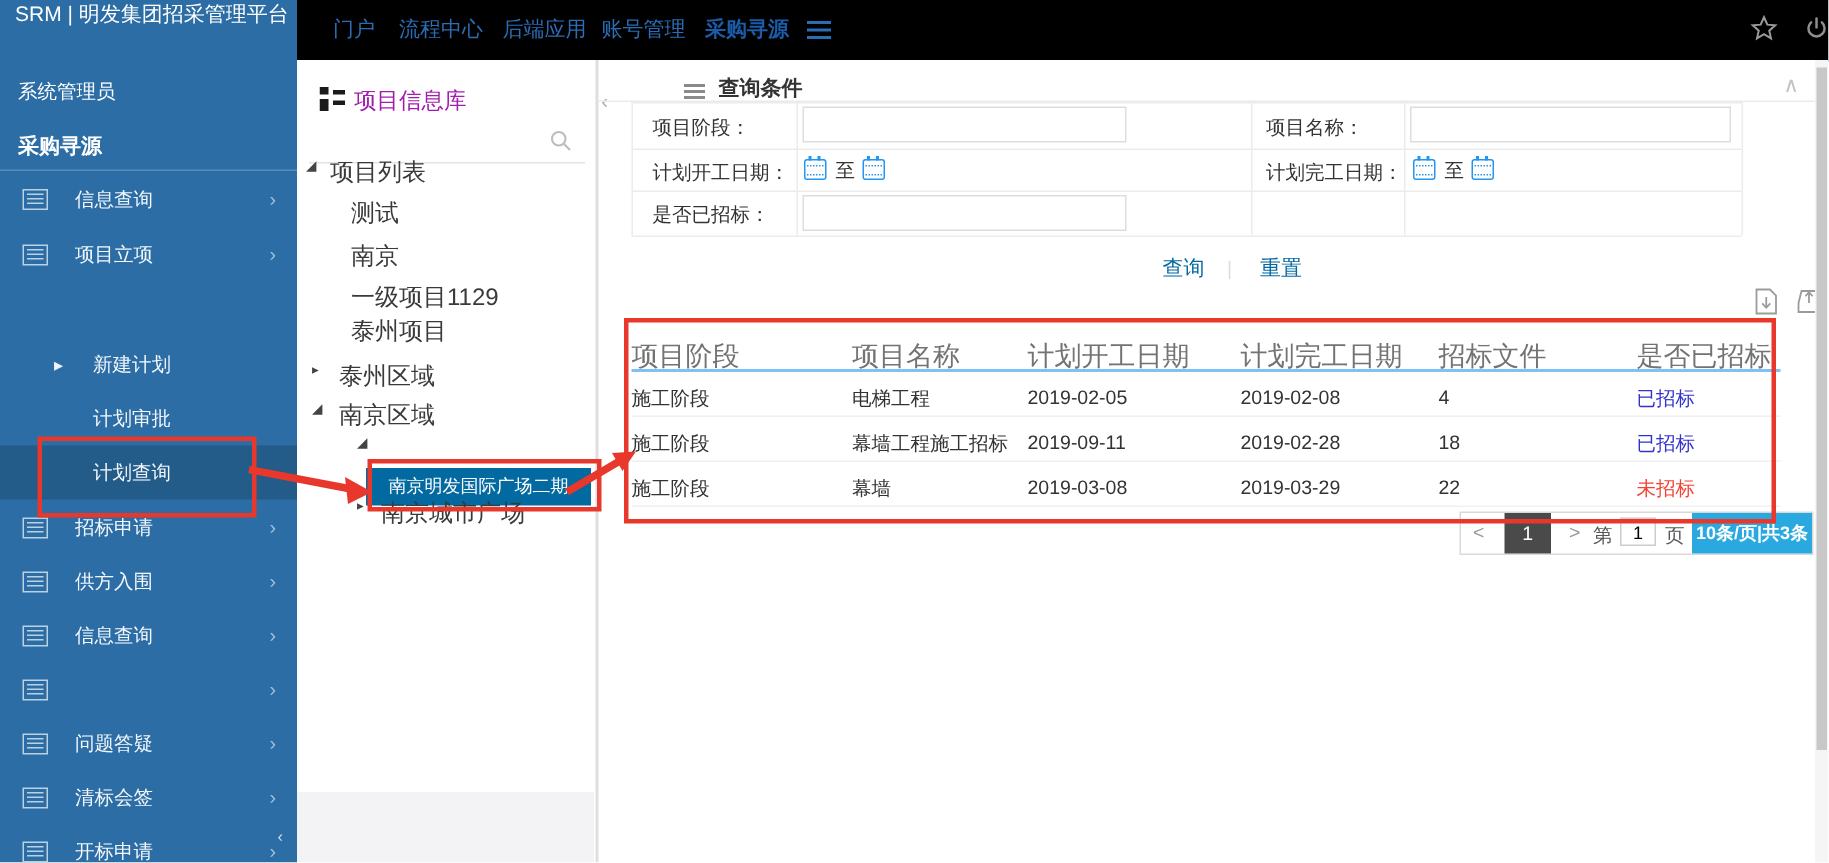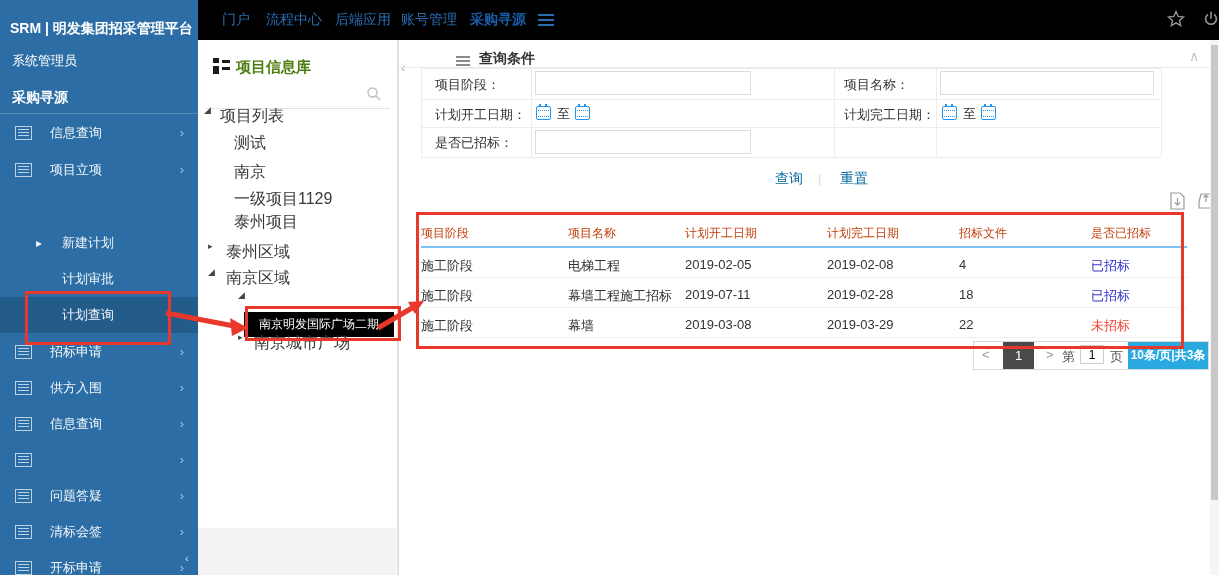--- a/index.html
+++ b/index.html
@@ -1,21 +1,21 @@
 <!DOCTYPE html>
 <html><head>
 <meta charset="utf-8">
 <style>
   html,body{margin:0;padding:0}
   body{width:1219px;height:575px;position:relative;overflow:hidden;background:#fff;
        font-family:"Liberation Sans","DejaVu Sans",sans-serif;font-size:13px;color:#333}
   .abs{position:absolute}
   
   .sidebar{position:absolute;left:0;top:0;width:198px;height:575px;background:#2b6da4;color:#fff}
-  .brand{position:absolute;left:10px;top:20px;font-size:14px;font-weight:bold;white-space:nowrap}
+  .brand{position:absolute;left:10px;top:1px;font-size:14px;font-weight:normal;white-space:nowrap}
   .role{position:absolute;left:12px;top:52px;font-size:13px}
   .module{position:absolute;left:12px;top:89px;font-size:14px;font-weight:bold}
   .sdivider{position:absolute;left:0;top:113px;width:198px;border-top:1px solid rgba(255,255,255,.22)}
   .mrow{position:absolute;left:0;width:198px;height:36px;line-height:36px;cursor:pointer}
   .mrow.sel{background:#235b89}
   .micon{position:absolute;left:15px;top:11px;width:15px;height:12px;border:1px solid #b9d2e4}
   .micon::before{content:"";position:absolute;left:2px;right:2px;top:2px;height:1px;background:#b9d2e4;
                  box-shadow:0 3px 0 #b9d2e4,0 6px 0 #b9d2e4}
   .mlabel{position:absolute;left:50px;font-size:13px;color:#f2f7fb;white-space:nowrap}
   .slabel{position:absolute;left:62px;font-size:13px;color:#f2f7fb;white-space:nowrap}
@@ -24,46 +24,46 @@
   .cursor-glyph{position:absolute;left:36px;top:0;font-size:12px;color:#eef4f9}
   .collapse-corner{position:absolute;left:185px;top:552px;font-size:11px;color:#cfe0ec}
   
   .topnav{position:absolute;left:198px;top:0;width:1021px;height:40px;background:#000000;border-bottom:1px solid #0ea5e9}
   .navitem{position:absolute;top:11px;font-size:14px;color:#2a6db5;cursor:pointer;white-space:nowrap}
   .navitem.active{font-weight:bold;color:#1a5ca8}
   .hamb{position:absolute;left:340px;top:14px;width:16px;height:2px;background:#2a6db5;
         box-shadow:0 5px 0 #2a6db5,0 10px 0 #2a6db5;cursor:pointer}
   
   .treepanel{position:absolute;left:198px;top:40px;width:200px;height:535px;background:#fff;border-right:1px solid #dedede;box-sizing:border-box}
-  .tp-title{position:absolute;left:38px;top:18px;font-size:15px;font-weight:bold;color:#4d7c0f;white-space:nowrap}
+  .tp-title{position:absolute;left:38px;top:18px;font-size:15px;font-weight:normal;color:#a21caf;white-space:nowrap}
   .tp-search{position:absolute;left:8px;top:42px;width:180px;height:24px;border:none;border-bottom:1px solid #e3e3e3;outline:none;font-size:13px;background:#fff}
   .trow{position:absolute;height:22px;line-height:22px;font-size:16px;color:#3a3a3a;cursor:pointer;white-space:nowrap}
   .texp{position:absolute;font-size:9px;color:#444;top:0}
-  .tsel{position:absolute;left:46px;top:272px;width:150px;height:25px;line-height:25px;background:#000000;color:#fff;
+  .tsel{position:absolute;left:46px;top:272px;width:150px;height:25px;line-height:25px;background:#0369a1;color:#fff;
         font-size:12px;text-align:center;cursor:pointer;white-space:nowrap}
   .tp-gray{position:absolute;left:0;top:488px;width:198px;height:47px;background:#f3f3f5}
   
   .main{position:absolute;left:398px;top:40px;width:812px;height:535px;background:#fff;border-left:1px solid #e0e0e0;box-sizing:border-box}
   .qcollapse{position:absolute;left:2px;top:20px;font-size:13px;color:#aaa;cursor:pointer}
   .qicon{position:absolute;left:57px;top:16px;width:14px;height:2px;background:#8a8a8a;box-shadow:0 4px 0 #8a8a8a,0 8px 0 #8a8a8a}
   .qtitle{position:absolute;left:80px;top:10px;font-size:14px;font-weight:bold;color:#333}
   .qline{position:absolute;left:0;top:27px;width:812px;border-top:1px solid #ebebeb}
   .upchev{position:absolute;left:790px;top:8px;font-size:14px;color:#c2c2c2;cursor:pointer}
   .gridline{position:absolute;background:#ececec}
   .flabel{position:absolute;font-size:13px;color:#333;white-space:nowrap}
   .finput{position:absolute;height:24px;border:1px solid #ddd;background:#fff;outline:none;font-size:13px;padding:0 6px;box-sizing:border-box}
   .cal{position:absolute;width:13px;height:12px;border:1px solid #2196f3;border-radius:2px;cursor:pointer}
   .cal::before{content:"";position:absolute;top:-3px;left:2px;width:2px;height:3px;background:#2196f3;box-shadow:6px 0 0 #2196f3}
   .cal::after{content:"";position:absolute;top:3px;left:1px;right:1px;height:5px;border-top:1px dotted #2196f3;border-bottom:1px dotted #2196f3}
   .tolbl{position:absolute;font-size:13px;color:#333}
   .qbtn{position:absolute;font-size:14px;color:#0369a1;cursor:pointer}
   .btn-sep{position:absolute;color:#e4dada;font-size:13px}
   .ticonsvg{position:absolute;cursor:pointer}
   
-  .th{position:absolute;font-size:12px;color:#c2410c;white-space:nowrap}
+  .th{position:absolute;font-size:18px;color:#737373;white-space:nowrap}
   .hunder{position:absolute;left:22px;top:206px;width:766px;height:2px;background:#7ec1f5}
   .trowline{position:absolute;left:22px;width:766px;border-top:1px solid #f0f0f0}
   .td{position:absolute;font-size:13px;color:#333;white-space:nowrap}
   .st-blue{color:#3333cc;cursor:pointer}
   .st-red{color:#f44336}
   
   .pgbox{position:absolute;left:574px;top:301px;width:234px;height:27px;border:1px solid #d9d9d9;box-sizing:content-box}
   .pgprev{position:absolute;left:8px;top:5px;font-size:13px;color:#999;cursor:pointer}
   .pgcur{position:absolute;left:29px;top:0;width:31px;height:27px;line-height:27px;background:#4a4a4a;color:#fff;text-align:center;font-size:13px;cursor:pointer}
   .pgnext{position:absolute;left:72px;top:5px;font-size:13px;color:#999;cursor:pointer}
@@ -259,21 +259,21 @@
     <span class="td" style="left:286px;top:217px">2019-02-05</span>
     <span class="td" style="left:428px;top:217px">2019-02-08</span>
     <span class="td" style="left:560px;top:217px">4</span>
     <span class="td st-blue" style="left:692px;top:217px">已招标</span>
   </div>
   <div class="trowline" style="top:237px"></div>
 
   <div>
     <span class="td" style="left:22px;top:247px">施工阶段</span>
     <span class="td" style="left:169px;top:247px">幕墙工程施工招标</span>
-    <span class="td" style="left:286px;top:247px">2019-07-11</span>
+    <span class="td" style="left:286px;top:247px">2019-09-11</span>
     <span class="td" style="left:428px;top:247px">2019-02-28</span>
     <span class="td" style="left:560px;top:247px">18</span>
     <span class="td st-blue" style="left:692px;top:247px">已招标</span>
   </div>
   <div class="trowline" style="top:267px"></div>
 
   <div>
     <span class="td" style="left:22px;top:277px">施工阶段</span>
     <span class="td" style="left:169px;top:277px">幕墙</span>
     <span class="td" style="left:286px;top:277px">2019-03-08</span>

